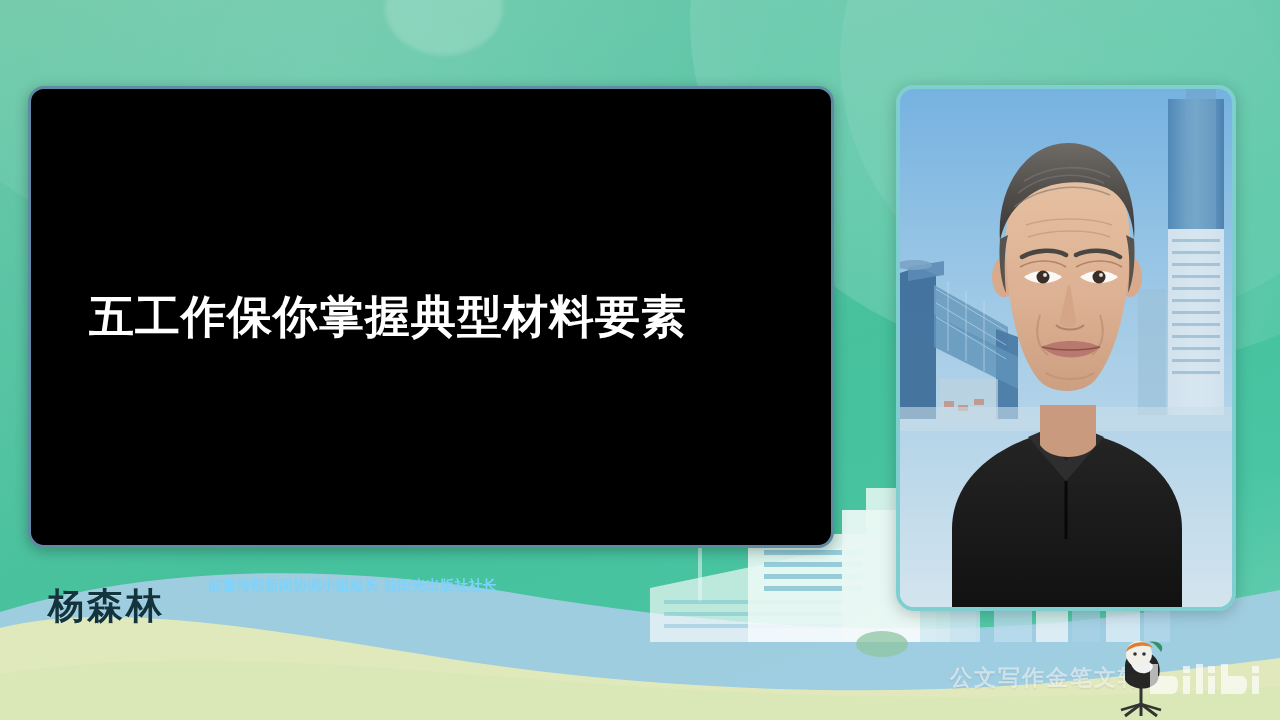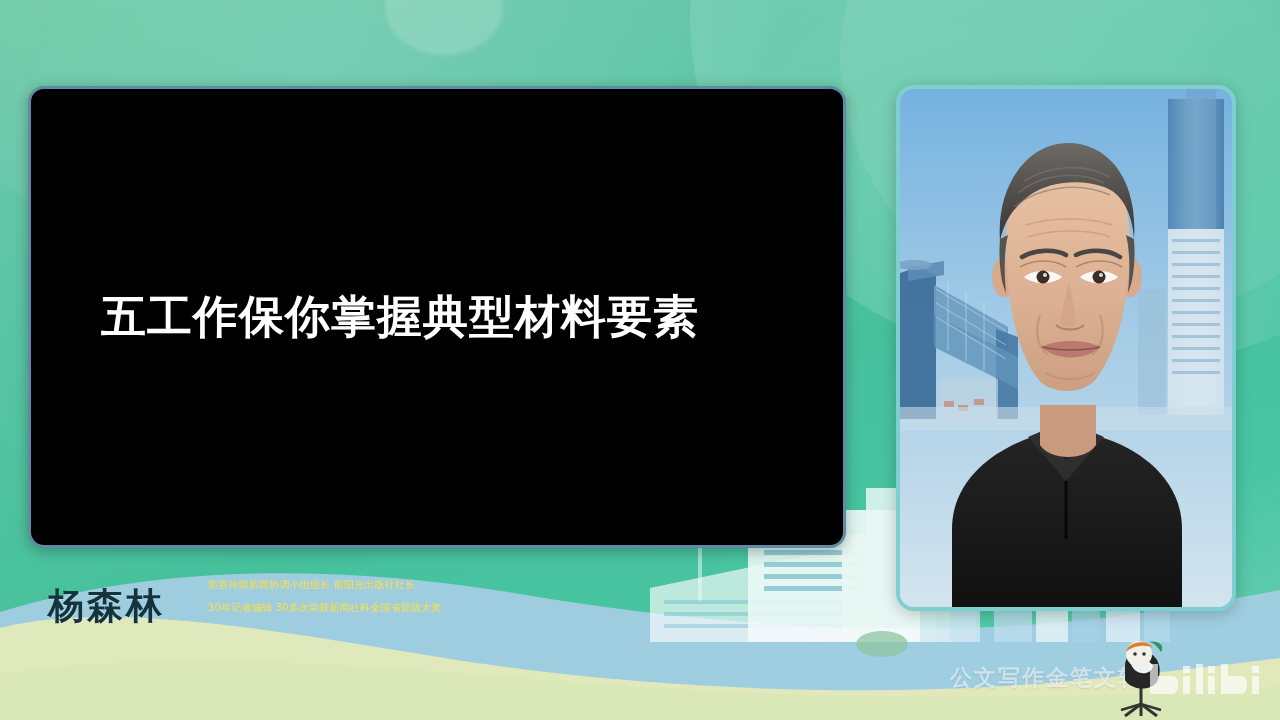--- a/index.html
+++ b/index.html
@@ -42,21 +42,21 @@
   .city{position:absolute;left:620px;bottom:28px;width:660px;height:300px;}
 
   
   .slide{
     position:absolute;left:28px;top:86px;width:800px;height:456px;
     background:#000;
     border-radius:16px;
     border:3px solid #5f8ba4;
     box-shadow:0 3px 14px rgba(0,0,0,0.28);
     overflow:hidden;
-    display:flex;align-items:center;padding-left:12px;
+    display:flex;align-items:center;
   }
   .slide-title{
     color:#ffffff;
     font-size:45px;
     font-weight:700;
     letter-spacing:1px;
     padding-left:58px;
     line-height:1.2;
     white-space:nowrap;
   }
@@ -72,21 +72,21 @@
   }
   .sp-sky{position:absolute;inset:0;}
   .speaker-name{
     position:absolute;left:48px;top:582px;
     font-size:36px;font-weight:700;color:#13343c;
     letter-spacing:3px;
     text-shadow:0 1px 0 rgba(255,255,255,0.25);
   }
   .creds{position:absolute;left:208px;top:574px;width:480px;}
   .cred-line{
-    font-size:10px;font-weight:400;color:#fde047;
+    font-size:14px;font-weight:700;color:#7dd3fc;
     line-height:22.5px;white-space:nowrap;letter-spacing:0.2px;
   }
 
   
   .wm-text{
     position:absolute;left:950px;top:663px;
     font-size:22px;font-weight:700;letter-spacing:2px;
     color:rgba(255,255,255,0.55);
     text-shadow:0 1px 2px rgba(0,0,0,0.10);
     white-space:nowrap;
@@ -315,21 +315,20 @@
 
         <path d="M146,284 C158,292 182,292 194,284" stroke="#bb8e72" stroke-width="2" fill="none" opacity="0.6"></path>
       </g>
     </svg>
   </div>
 
   <div class="speaker-name">杨森林</div>
 
   <div class="creds">
     <div class="cred-line">前宣传部新闻协调小组组长 前阳光出版社社长</div>
-    <div class="cred-line">30年记者编辑 30多次荣获新闻社科全国省部级大奖</div>
   </div>
 
   <div class="wm-text">公文写作金笔文轩</div>
 
   <svg class="wm-mascot" viewBox="0 0 92 84">
     <g>
 
       <path d="M46,46 L46,68" stroke="#2b2b2b" stroke-width="3"></path>
       <path d="M30,80 L46,68 L62,80" stroke="#2b2b2b" stroke-width="3" fill="none"></path>
       <path d="M46,68 L46,80" stroke="#2b2b2b" stroke-width="3"></path>

